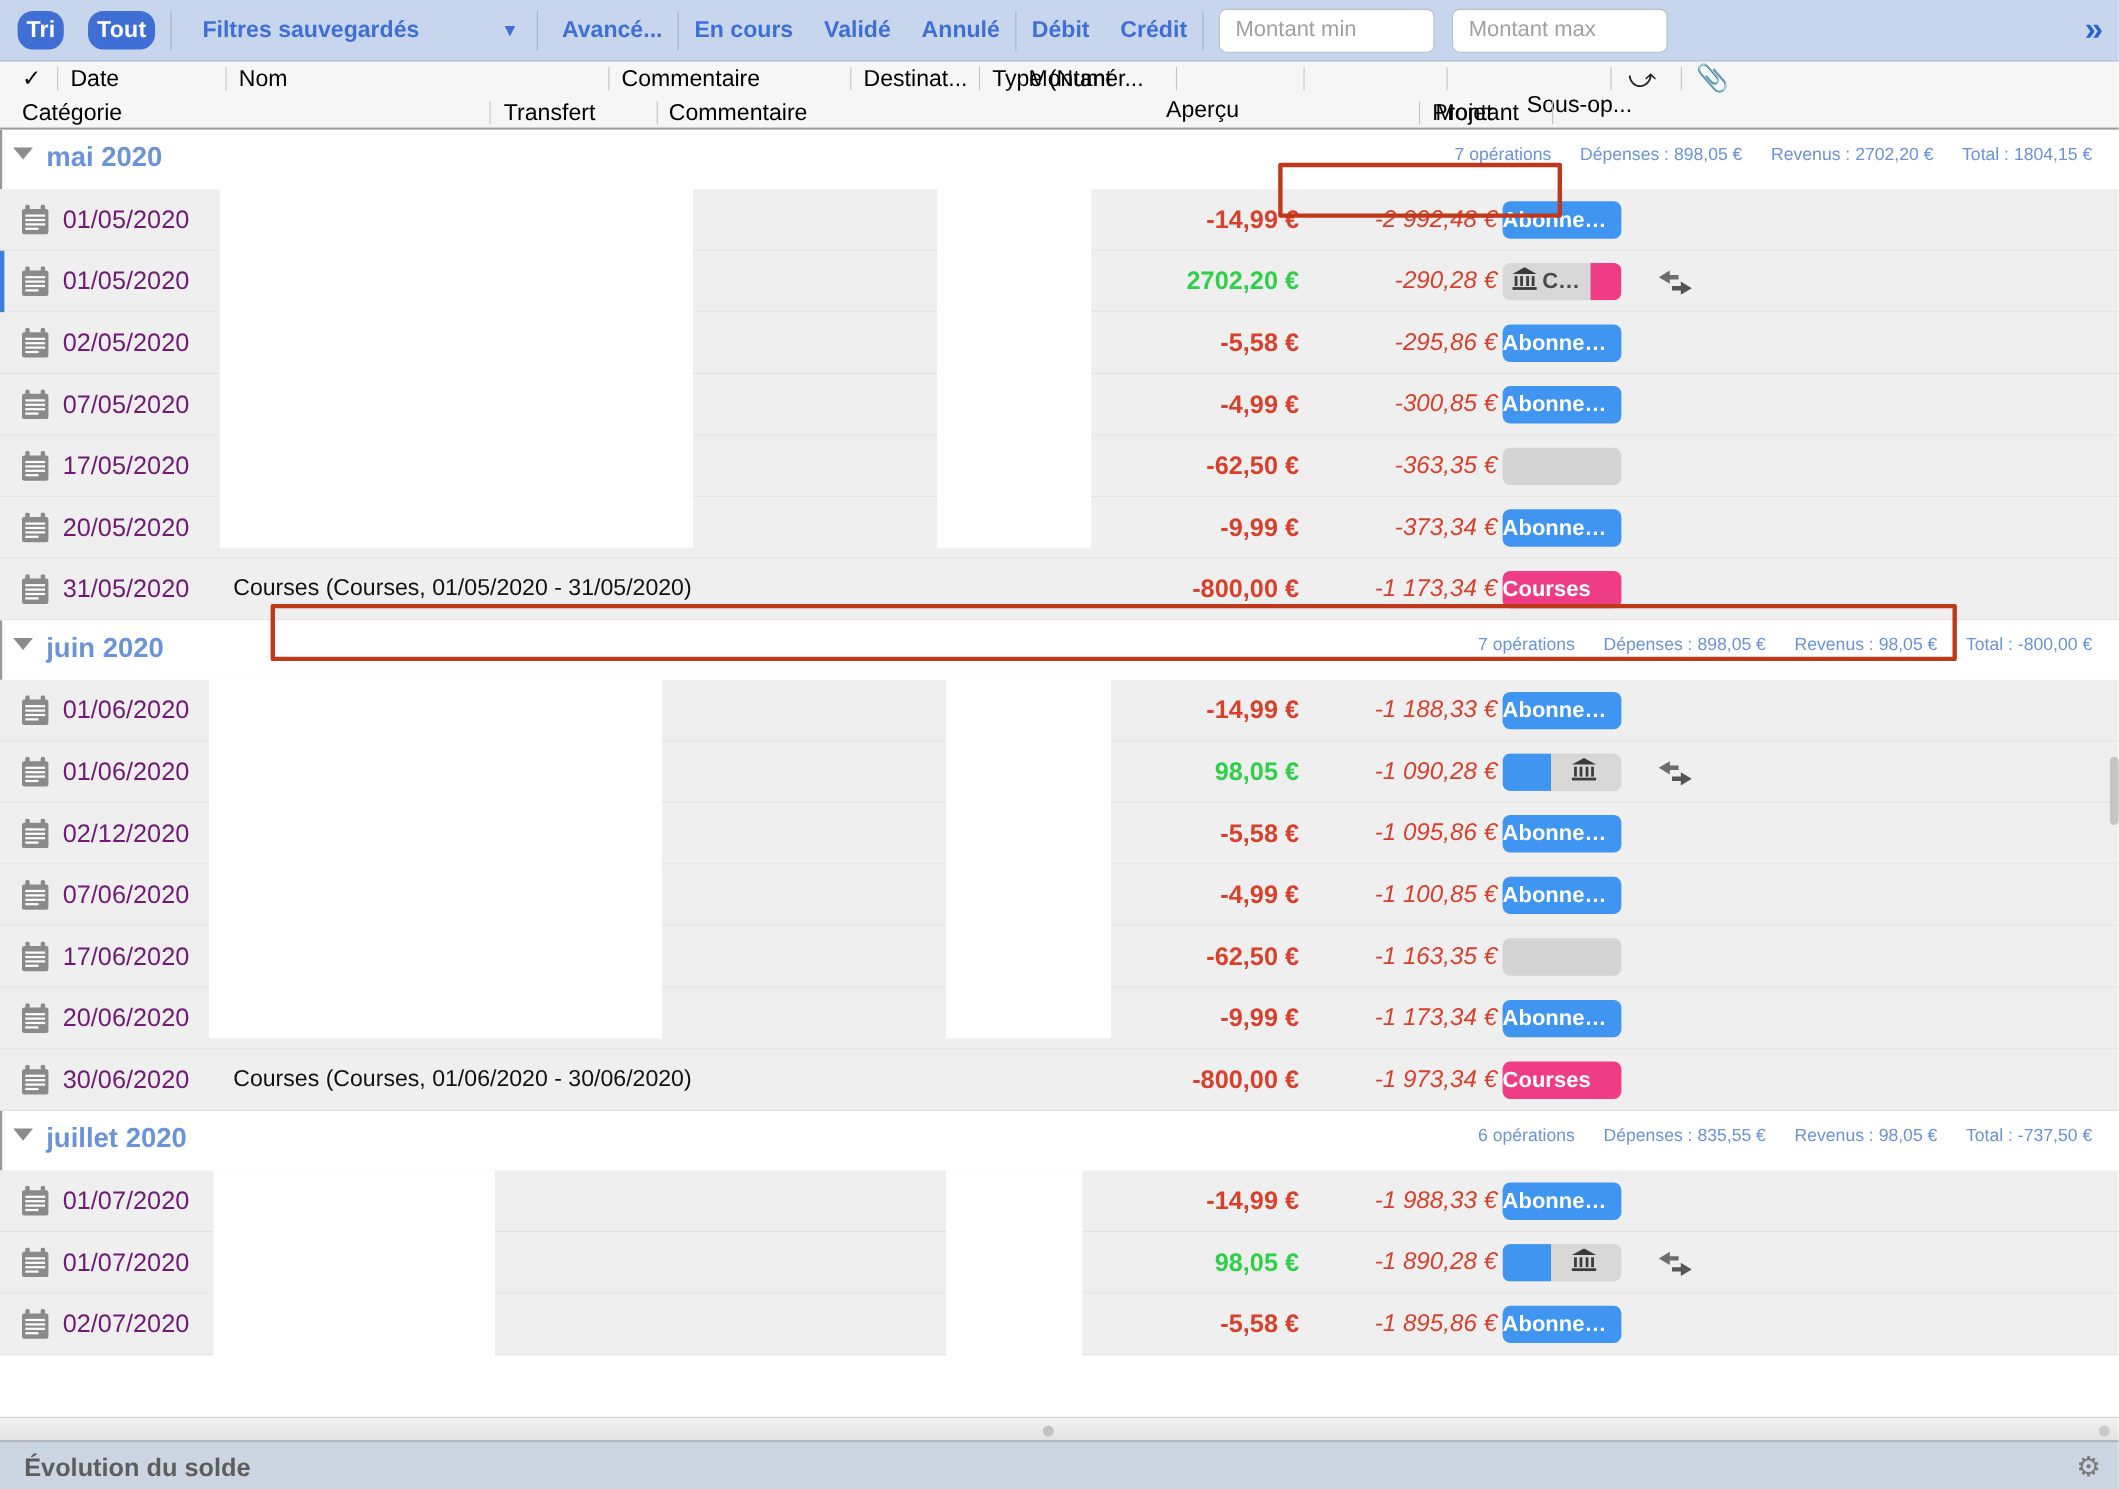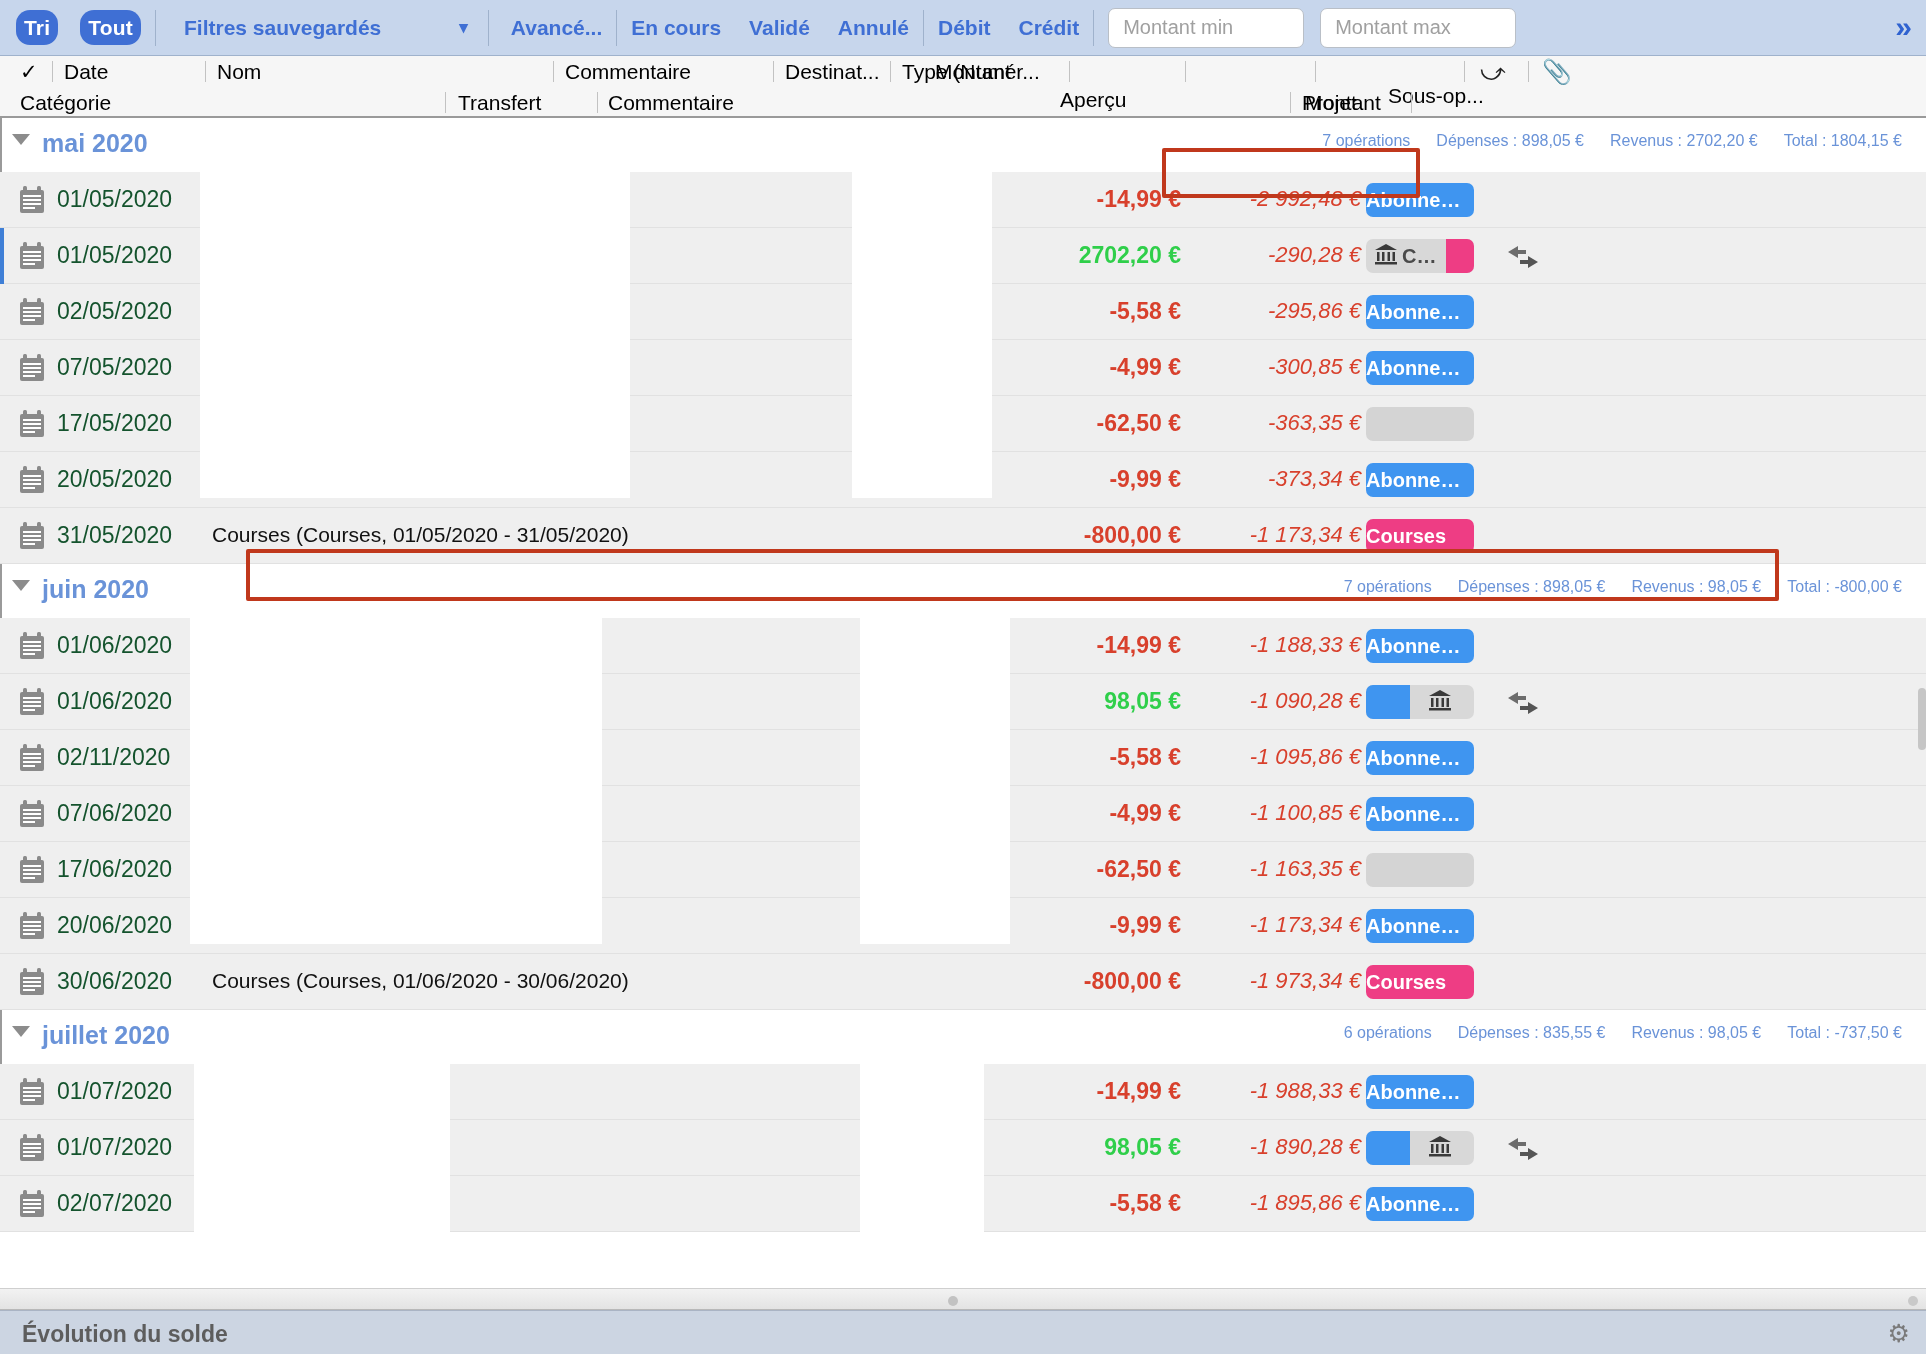--- a/index.html
+++ b/index.html
@@ -94,21 +94,21 @@
   .row .sel-bar {
     position: absolute; left: 0; top: 0; width: 4px; height: 56px;
     background: transparent;
   }
   .row.selected .sel-bar { background: #3f7fd6; }
   .cal-icon {
     position: absolute; left: 18px; top: 14px; width: 28px; height: 29px;
   }
   .row .date {
     position: absolute; left: 57px; top: 14px;
-    font-size: 23px; color: #14532d; white-space: nowrap;
+    font-size: 23px; color: #701a75; white-space: nowrap;
   }
   .white-block {
     position: absolute; background: #ffffff;
   }
   .row .namecell {
     position: absolute; top: 15px; font-size: 21px; color: #111;
     white-space: nowrap;
   }
   .row .amount {
     position: absolute; right: 745px; top: 14px; width: 230px;
@@ -483,21 +483,21 @@
         <div class="sel-bar"></div>
         <div class="cal-icon"><svg width="28" height="29" viewBox="0 0 28 29">
             <rect x="2" y="4" width="24" height="23" rx="2" fill="#8a8a8a"></rect>
             <rect x="5" y="0" width="4" height="6" rx="1.5" fill="#8a8a8a"></rect>
             <rect x="19" y="0" width="4" height="6" rx="1.5" fill="#8a8a8a"></rect>
             <rect x="5" y="9" width="18" height="2" fill="#fff"></rect>
             <rect x="5" y="13" width="18" height="2" fill="#fff"></rect>
             <rect x="5" y="17" width="18" height="2" fill="#fff"></rect>
             <rect x="5" y="21" width="12" height="2" fill="#fff"></rect>
           </svg></div>
-        <div class="date">02/11/2020</div>
+        <div class="date">02/12/2020</div>
         <div class="namecell" style="left:212px"></div>
         <div class="amount amt-neg">-5,58 €</div>
         <div class="balance">-1 095,86 €</div>
         <div class="tag blue">
           <span>Abonne…</span>
         </div>
       </div>
       <div class="row">
         <div class="sel-bar"></div>
         <div class="cal-icon"><svg width="28" height="29" viewBox="0 0 28 29">

